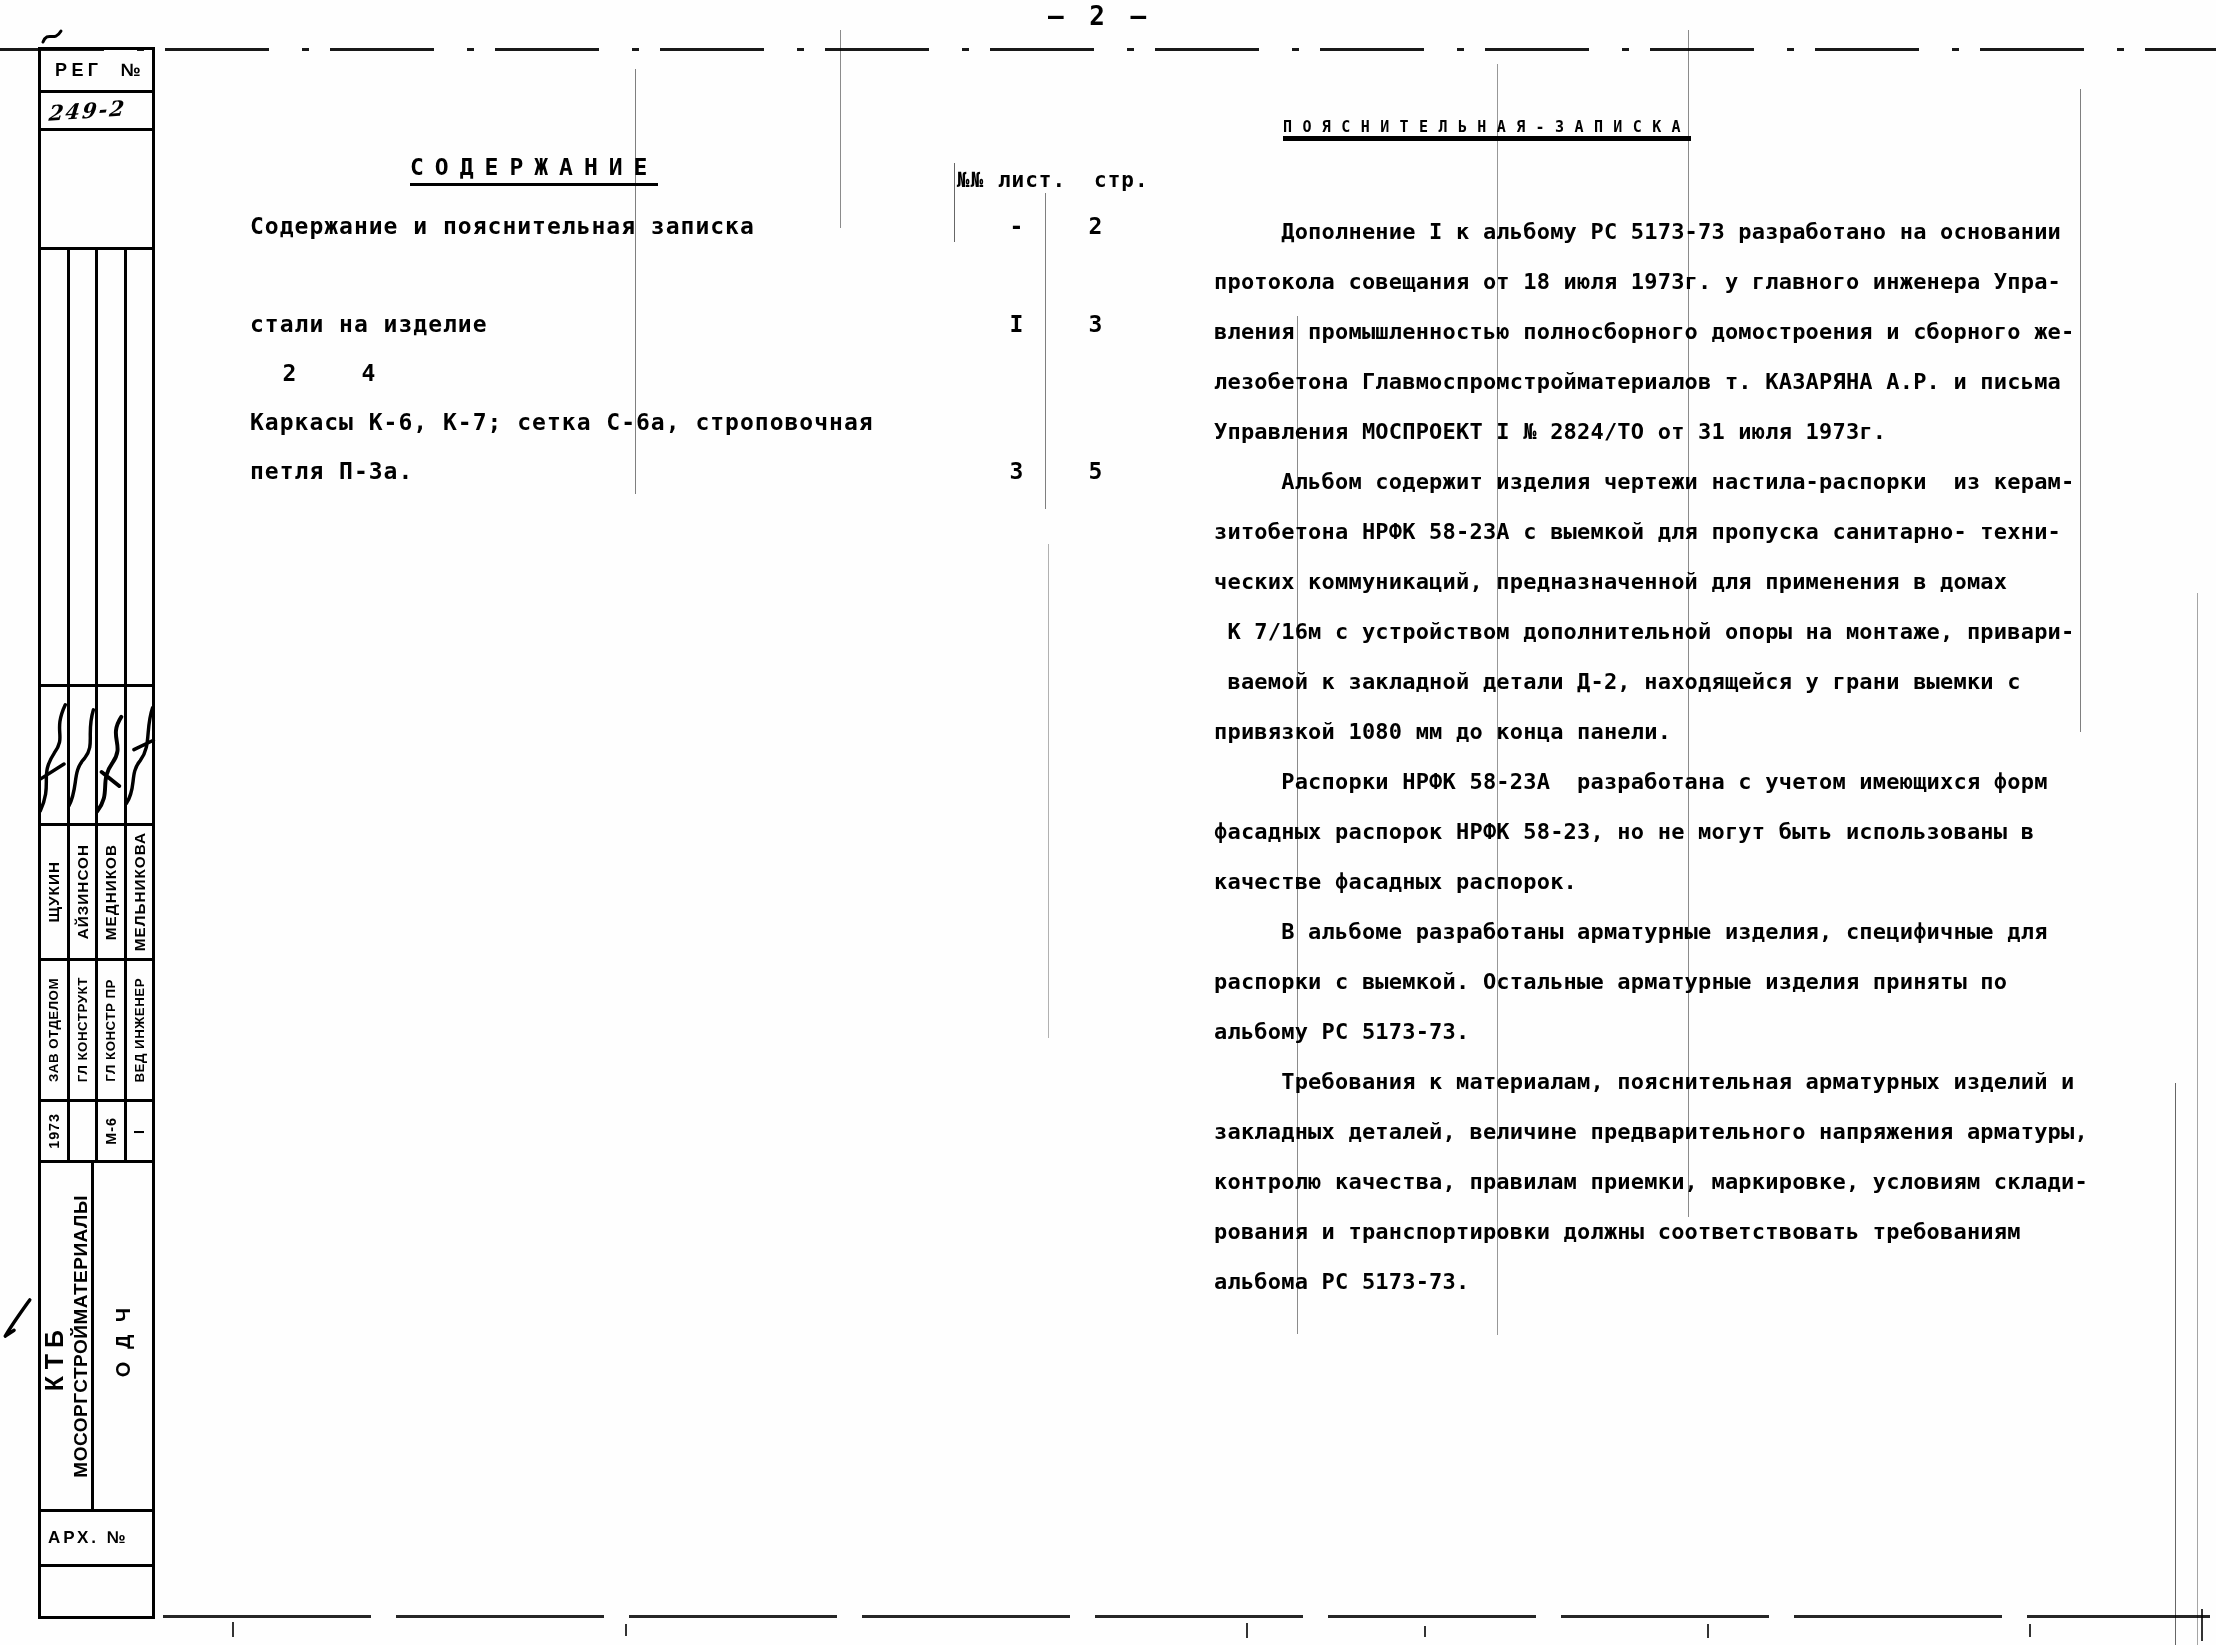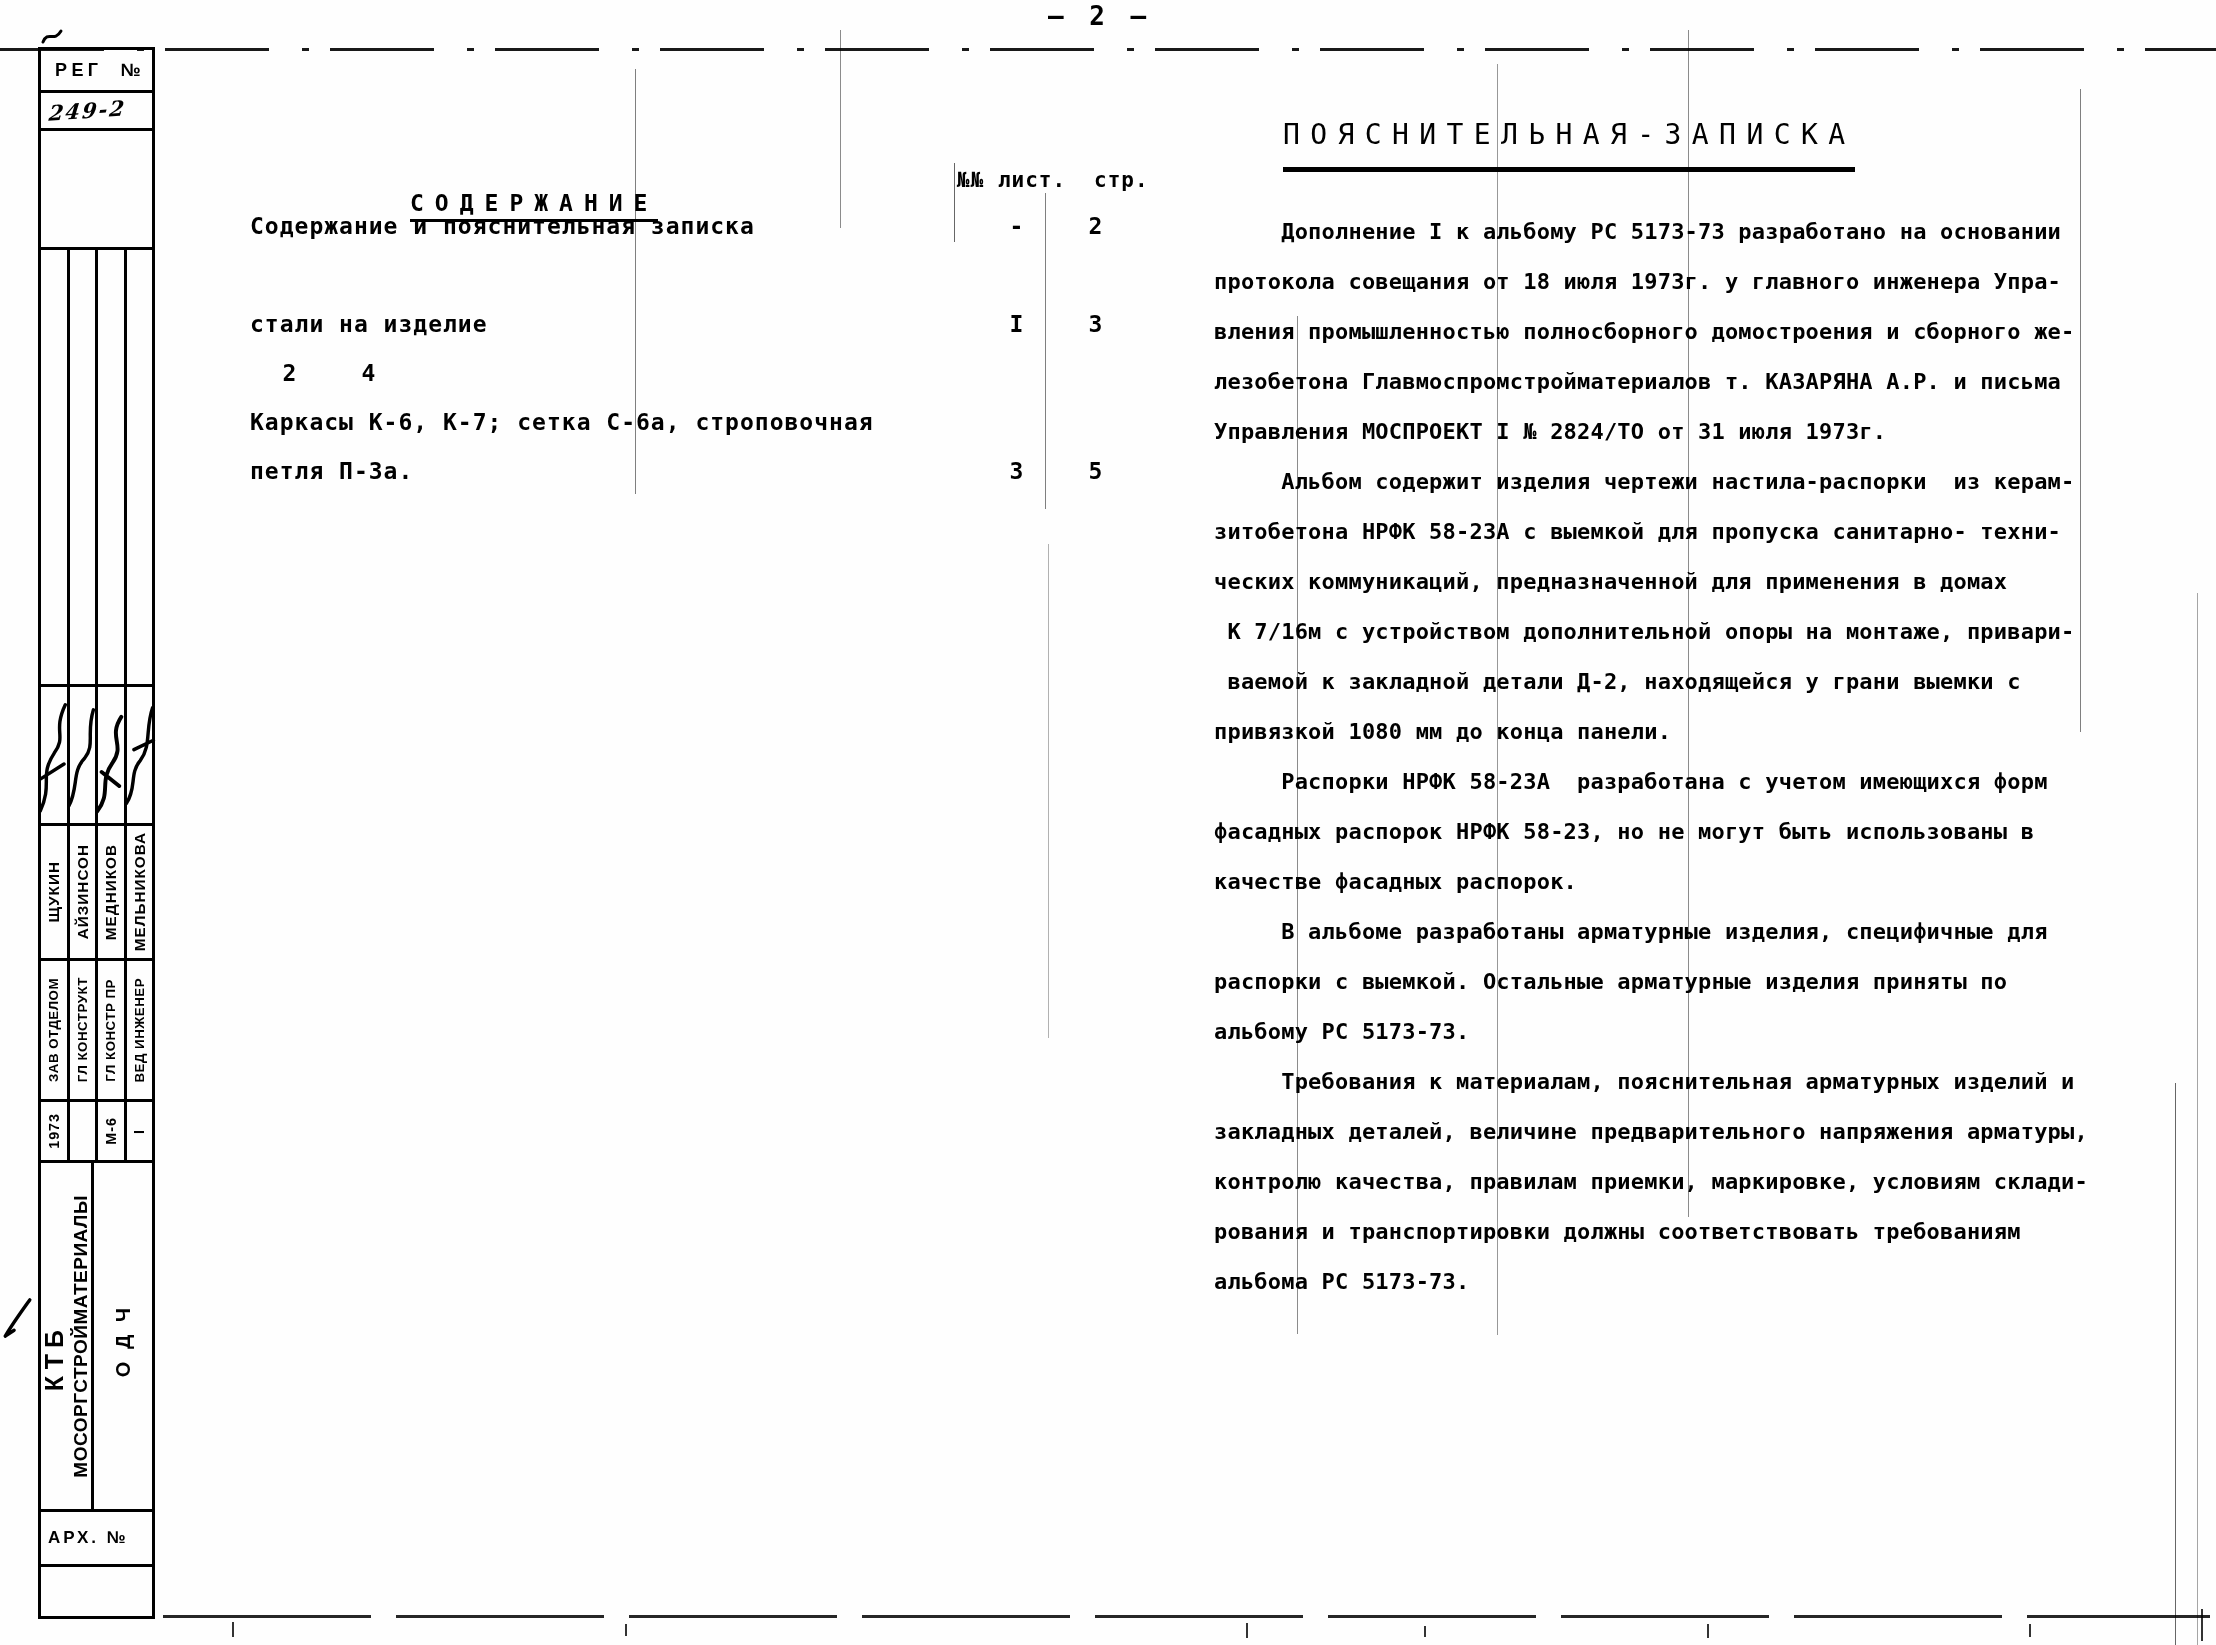--- a/index.html
+++ b/index.html
@@ -76,38 +76,38 @@
   .arch{
     height:55px;display:flex;align-items:center;padding-left:7px;
     font-size:17px;font-weight:bold;letter-spacing:3px;white-space:nowrap;
   }
   .stamp-bottom-empty{height:49px;}
   .sig-svg{overflow:visible;}
   
   .toc-title{
     position:absolute;left:410px;top:154px;
     font-size:23px;font-weight:bold;letter-spacing:11px;white-space:nowrap;
-    border-bottom:3.5px solid #000;padding-bottom:2.5px;margin-top:36px;
+    border-bottom:3.5px solid #000;padding-bottom:2.5px;
   }
   .toc-head{
     position:absolute;top:168px;
     font-size:21px;font-weight:bold;white-space:nowrap;letter-spacing:1px;margin-left:36px;
   }
   .toc-head.sheets{left:921px;}
   .toc-head.pages{left:1058px;}
   .toc-rows{position:absolute;left:250px;top:202px;width:929px;}
   .toc-row{display:flex;height:49px;line-height:49px;font-size:23px;font-weight:bold;}
   .toc-row .t{width:727px;white-space:pre;letter-spacing:1px;}
   .toc-row .s{width:79px;text-align:center;}
   .toc-row .p{width:79px;text-align:center;}
   
   .note-title{
     position:absolute;left:1283px;top:118px;
-    font-size:28px;font-weight:normal;letter-spacing:10.4px;white-space:nowrap;
-    border-bottom:5.4px solid #000;padding-bottom:16px;
+    font-size:15px;font-weight:bold;letter-spacing:10.4px;white-space:nowrap;
+    border-bottom:5.4px solid #000;padding-bottom:0;
   }
   .note-body{position:absolute;left:1214px;top:207px;width:905px;}
   .note-line{
     height:50px;line-height:50px;font-size:22px;font-weight:bold;
     white-space:pre;letter-spacing:0.2px;
   }
   .pen-mark{position:absolute;overflow:visible;}
 </style>
 </head>
 <body>

